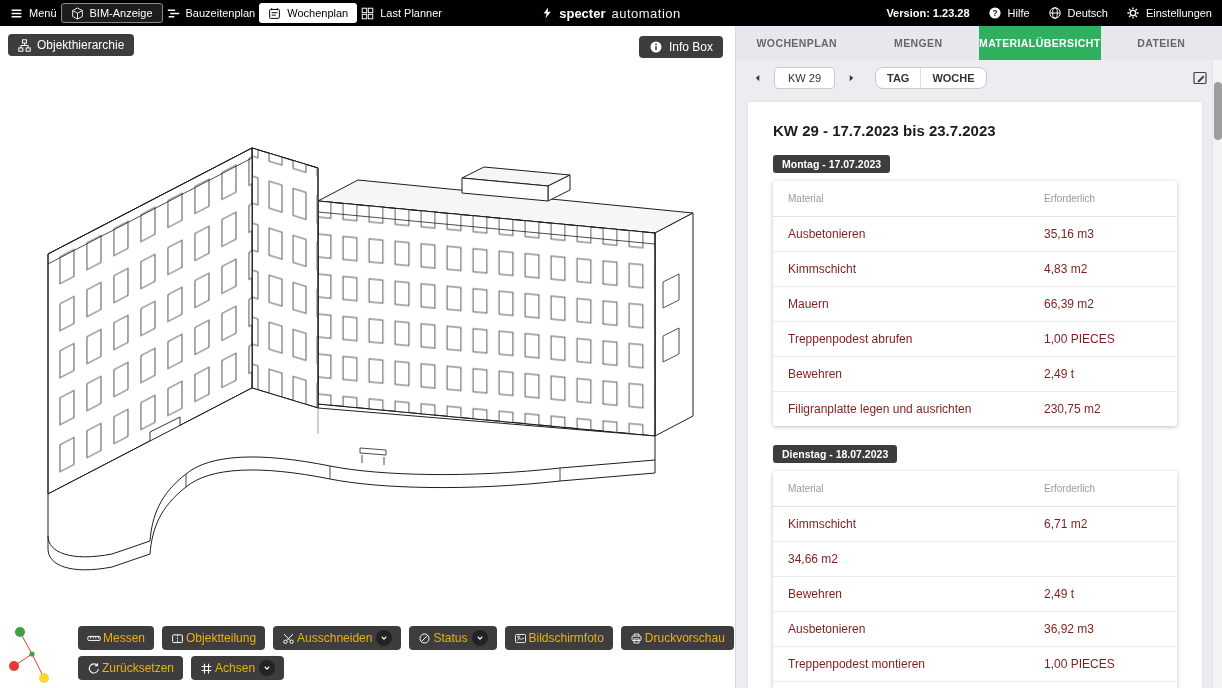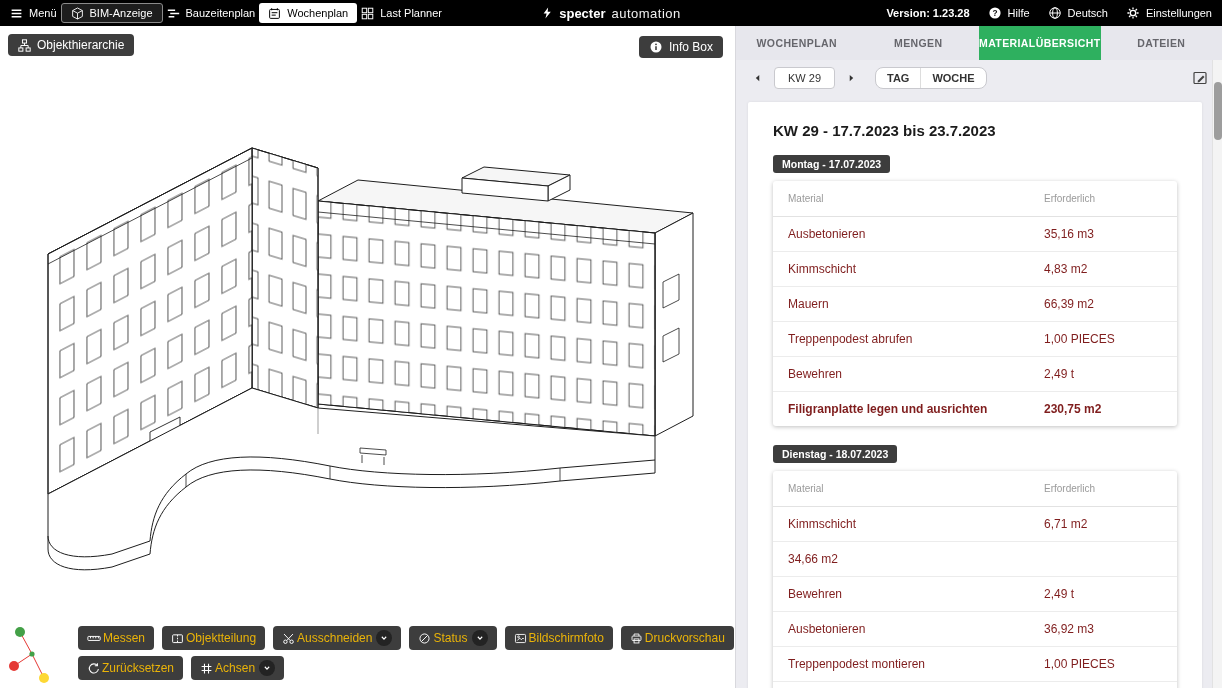--- a/index.html
+++ b/index.html
@@ -55,21 +55,21 @@
 
   .content { flex:1; overflow:hidden; padding:6px 20px 16px 12px; }
   .sheet { background:#fff; border-radius:2px; padding:20px 25px 24px; min-height:100%;
     box-shadow:0 0 3px rgba(0,0,0,.08); }
   .heading { font-size:15px; font-weight:700; color:#1b1b1b; margin-bottom:15px; }
   .daychip { display:inline-block; background:#3d3d3d; color:#fff; font-size:10.5px; font-weight:700;
     padding:3px 9px; border-radius:3px; margin:0 0 8px; }
   .table { border-radius:3px; box-shadow:0 1px 4px rgba(0,0,0,.25); margin-bottom:18px; background:#fff; }
   .thead { display:flex; padding:12px 15px; color:#9a9a9a; font-size:10px; border-bottom:1px solid #e2e2e2; }
   .trow { display:flex; padding:10px 15px; font-size:12px; color:#7f1d1d; border-bottom:1px solid #ececec; align-items:center; }
-  .trow:last-child { border-bottom:none;font-weight:bold; }
+  .trow:last-child { border-bottom:none; }
   .cell-m { flex:1; padding-right:10px; }
   .cell-r { width:118px; flex-shrink:0; }
 
   .sb { position:absolute; right:0; top:34px; bottom:0; width:10px; background:#f4f4f4; border-left:1px solid #e2e2e2; }
   .sb-thumb { position:absolute; top:22px; left:1px; width:8px; height:58px; background:#9d9d9d; border-radius:4px; }
 </style>
 </head>
 <body>
 
 <header class="topbar">

